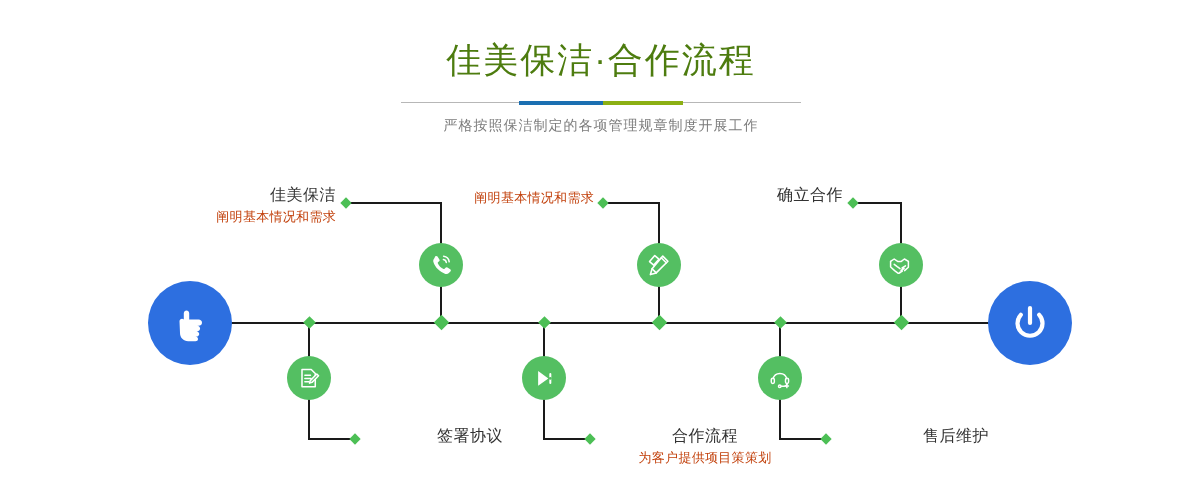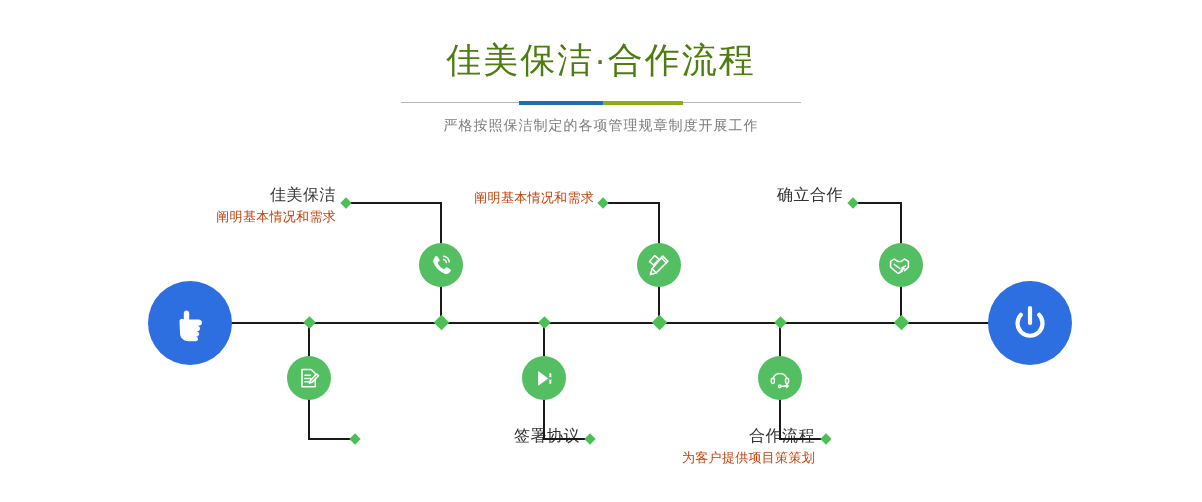--- a/index.html
+++ b/index.html
@@ -109,21 +109,21 @@
     letter-spacing:0.5px;
   }
   .label .desc{
     font-size:13px;
     color:#c2410c;
     line-height:18px;
     margin-top:4px;
     letter-spacing:0.3px;
   }
   .label.above{text-align:right;}
-  .label.below{text-align:right;}
+  .label.below{text-align:center;}
   .leader{
     position:absolute;
     height:2px;
     background:#1a1a1a;
     top:0;
   }
   .leaddot{
     position:absolute;
     width:8px;height:8px;
     background:#4cbf55;
@@ -289,17 +289,18 @@
             <g stroke="#ffffff" stroke-width="1.5" stroke-linecap="round">
               <line x1="19.6" y1="19.1" x2="19.6" y2="22.5"></line>
               <line x1="17.9" y1="20.8" x2="21.3" y2="20.8"></line>
             </g>
           </svg>
         </span>
       </div>
       <div class="leader" style="left:0px;top:288px;width:44px;"></div>
       <div class="leaddot" style="left:42px;top:285px;"></div>
       <div class="label below" style="left:51px;top:276px;width:250px;">
+        <div class="ttl">售后维护</div>
       </div>
     </div>
 
   </div>
 </div>
 
 </body></html>

